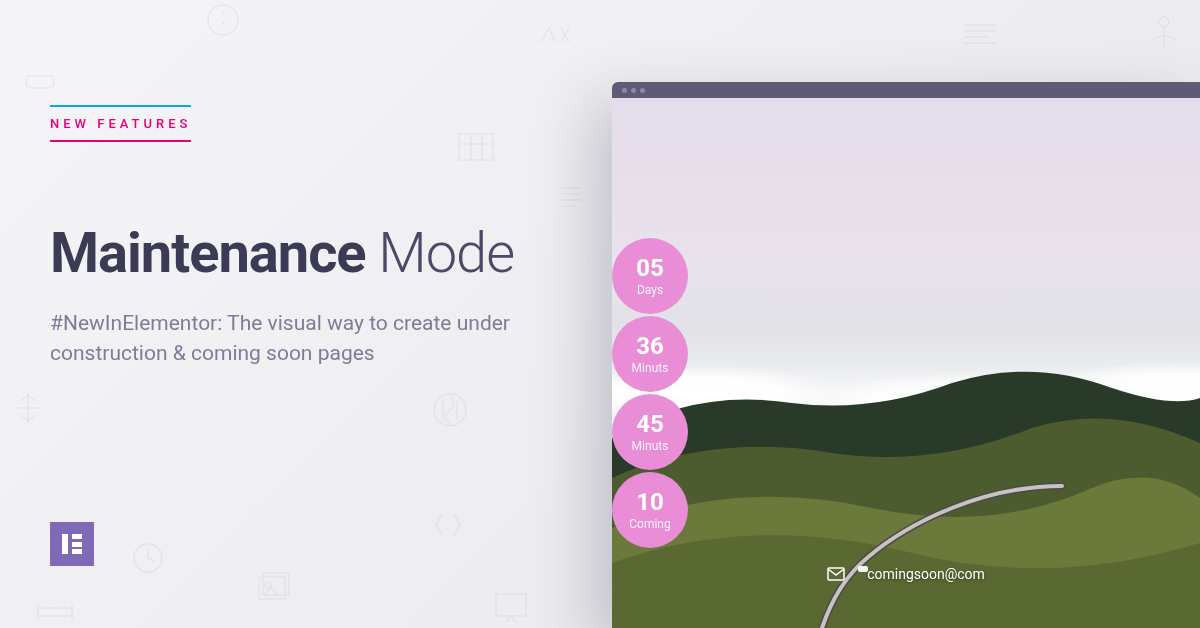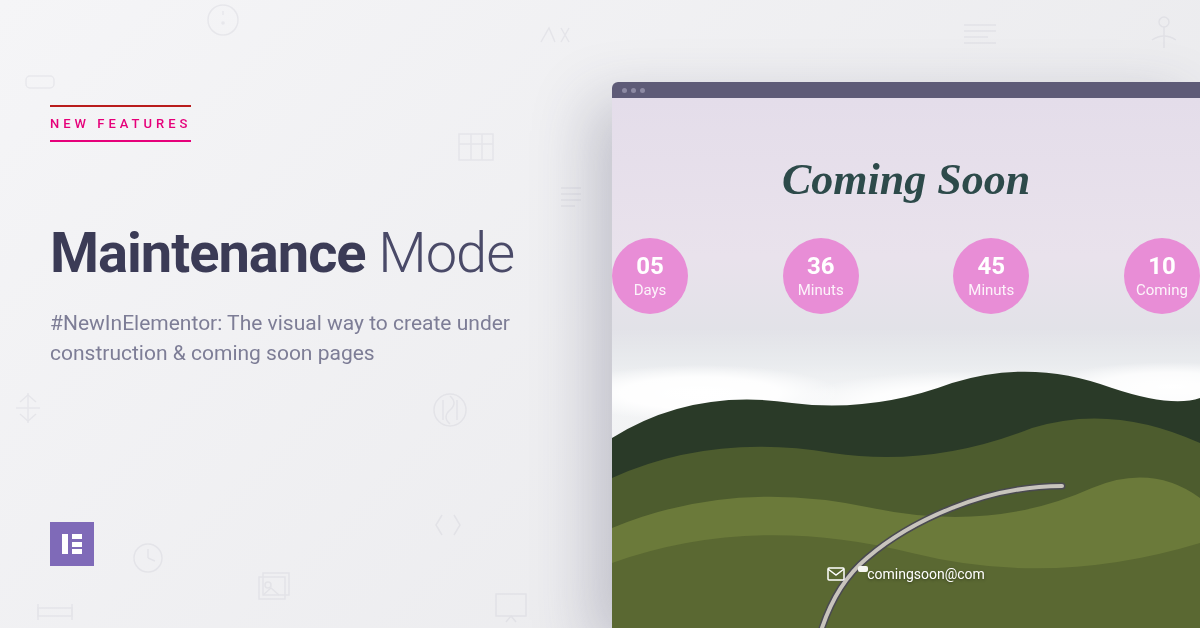--- a/index.html
+++ b/index.html
@@ -18,21 +18,21 @@
   position: absolute;
   left: 50px;
   top: 105px;
   width: 540px;
 }
 .badge {
   color: #e6007a;
   font-size: 13px;
   letter-spacing: 4px;
   font-weight: 500;
-  border-top: 2px solid #b91c1c;
+  border-top: 2px solid #0ea5e9;
   border-bottom: 2px solid #e6007a;
   padding: 9px 0;
   display: inline-block;
 }
 .title {
   margin-top: 78px;
   font-size: 56px;
   font-weight: 300;
   color: #4a4a68;
   letter-spacing: -1px;
@@ -124,35 +124,36 @@
   font-style: italic;
   font-weight: 700;
   font-size: 44px;
   color: #2d4a4a;
 }
 .countdown {
   position: absolute;
   top: 140px;
   left: 0; right: 0;
   display: flex;
-  justify-content: space-between;
+  justify-content: center;
   gap: 2px;
+  flex-direction: column;
 }
 .cd {
   width: 76px; height: 76px;
   border-radius: 50%;
   background: #e88dd6;
   display: flex;
   flex-direction: column;
   align-items: center;
   justify-content: center;
   color: #fff;
 }
 .cd .val { font-size: 24px; font-weight: 700; line-height: 1; }
-.cd .unit { font-size: 15px; margin-top: 3px; opacity: 0.9; }
+.cd .unit { font-size: 12px; margin-top: 3px; opacity: 0.9; }
 
 .email {
   position: absolute;
   bottom: 46px;
   left: 0; right: 0;
   display: flex;
   align-items: center;
   justify-content: center;
   gap: 22px;
   color: #fff;
@@ -258,21 +259,20 @@
       <svg viewBox="0 0 588 280" preserveAspectRatio="xMidYMax slice">
         <path d="M0,90 Q80,40 180,55 Q260,65 340,35 Q420,10 500,40 Q560,60 588,50 L588,280 L0,280 Z" fill="#2a3a28"></path>
         <path d="M0,130 Q100,85 220,105 Q320,120 420,80 Q500,55 588,95 L588,280 L0,280 Z" fill="#4d5c2e"></path>
         <path d="M0,180 Q120,130 260,160 Q380,185 480,140 Q540,115 588,150 L588,280 L0,280 Z" fill="#6b7a3a"></path>
         <path d="M0,280 L0,215 Q140,165 300,205 Q440,240 588,195 L588,280 Z" fill="#5a6832"></path>
         <path d="M210,280 Q225,235 255,210 Q290,180 340,160 Q395,138 450,138" stroke="#4a4a50" stroke-width="7" fill="none" stroke-linecap="round"></path>
         <path d="M210,280 Q225,235 255,210 Q290,180 340,160 Q395,138 450,138" stroke="#c8c4bd" stroke-width="4" fill="none" stroke-linecap="round"></path>
         <rect x="246" y="218" width="10" height="6" rx="2" fill="#f5f5f0"></rect>
       </svg>
     </div>
-    <div class="cs-title">Coming Soon</div>
     <div class="countdown">
       <div class="cd">
         <div class="val">05</div>
         <div class="unit">Days</div>
       </div>
       <div class="cd">
         <div class="val">36</div>
         <div class="unit">Minuts</div>
       </div>
       <div class="cd">

